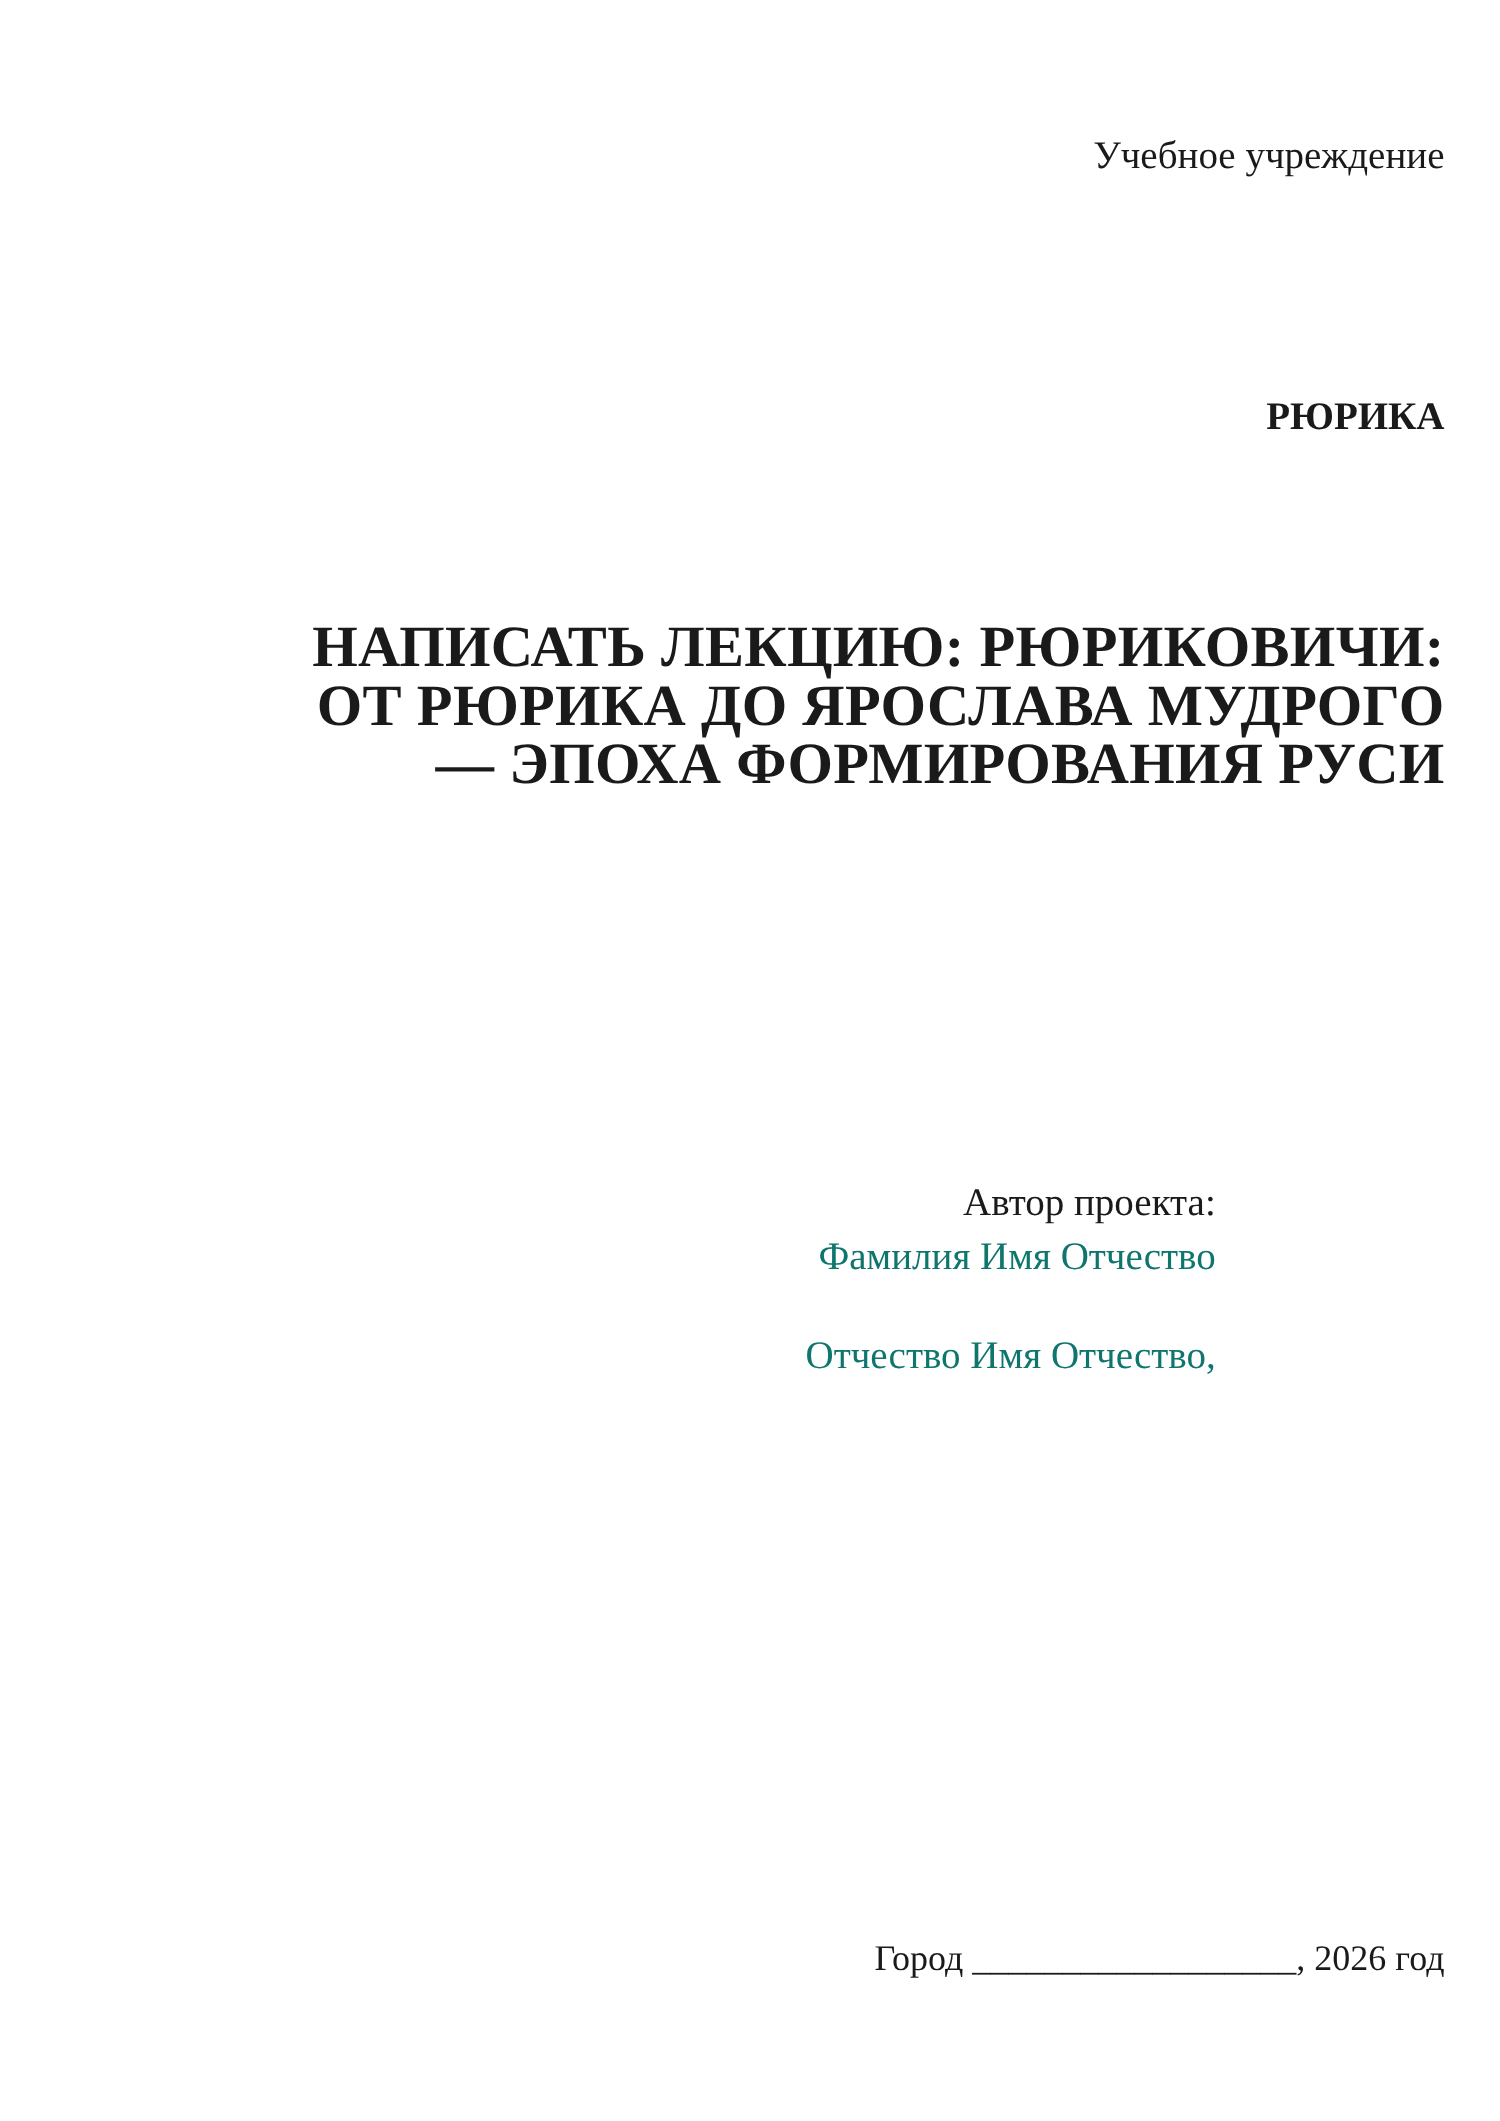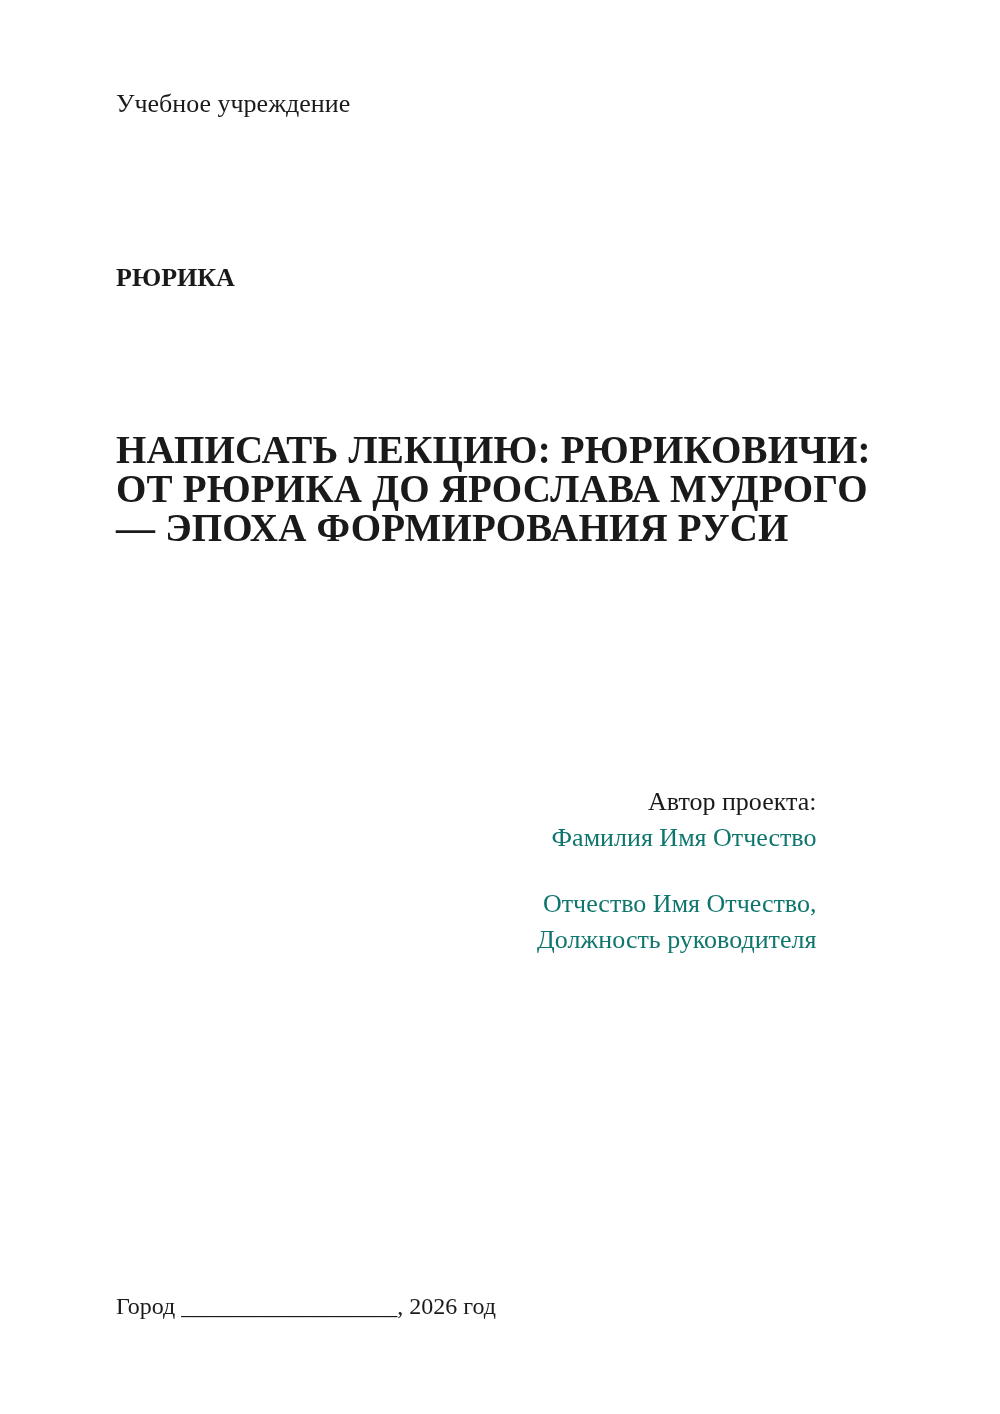--- a/index.html
+++ b/index.html
@@ -12,42 +12,41 @@
     width: 1000px;
     height: 1414px;
     background: #ffffff;
     font-family: "Liberation Serif", "DejaVu Serif", serif;
     color: #1a1a1a;
     overflow: hidden;
   }
   
   .centered {
     position: absolute;
-    left: 116px;
+    left: 129px;
     width: 834px;
-    text-align: left;
+    text-align: right;
   }
   .institution {
     top: 89px;
     font-size: 26px;
     line-height: 30px;
   }
   .doc-type {
     top: 263px;
     font-size: 26px;
     line-height: 30px;
     font-weight: bold;
   }
   .main-title {
     top: 412px;
     font-size: 39px;
     line-height: 39px;
     font-weight: bold;
     letter-spacing: 0.2px;
-    margin-top: 18px;
   }
   .credits {
     position: absolute;
     left: 537px;
     top: 784px;
     font-size: 26px;
     line-height: 36px;
     text-align: right;
   }
   .credits .placeholder {
@@ -75,18 +74,17 @@
     <div>НАПИСАТЬ ЛЕКЦИЮ: РЮРИКОВИЧИ:</div>
     <div>ОТ РЮРИКА ДО ЯРОСЛАВА МУДРОГО</div>
     <div>— ЭПОХА ФОРМИРОВАНИЯ РУСИ</div>
   </div>
 
   <div class="credits">
     <div>Автор проекта:</div>
     <div class="placeholder">Фамилия Имя Отчество</div>
     <div class="block-gap"></div>
     <div class="placeholder">Отчество Имя Отчество,</div>
-    <div class="placeholder">Должность руководителя</div>
   </div>
 
   <div class="centered footer-line">Город __________________, 2026 год</div>
 
 </div>
 
 </body></html>

